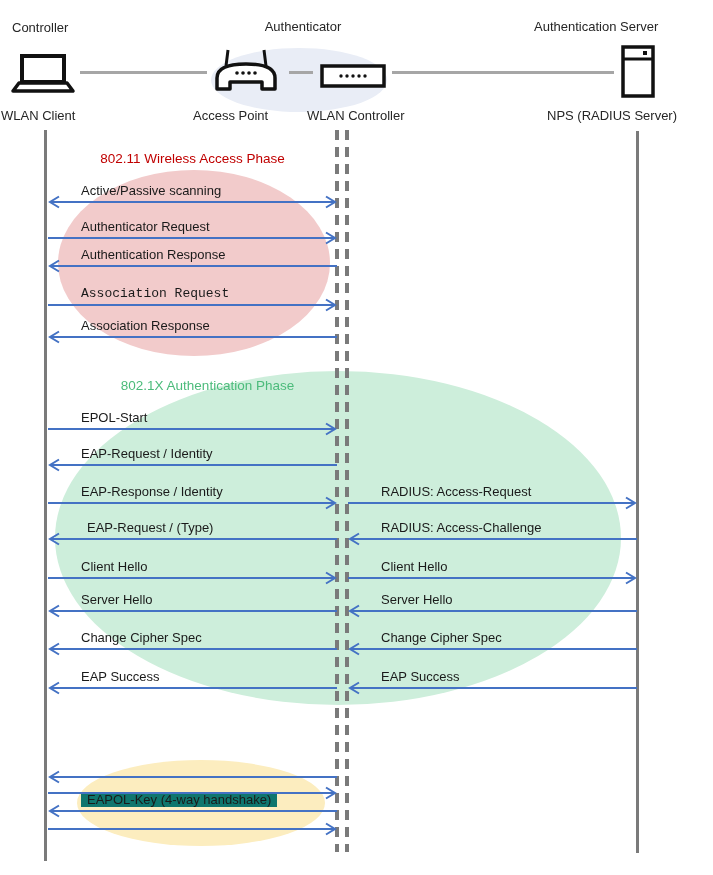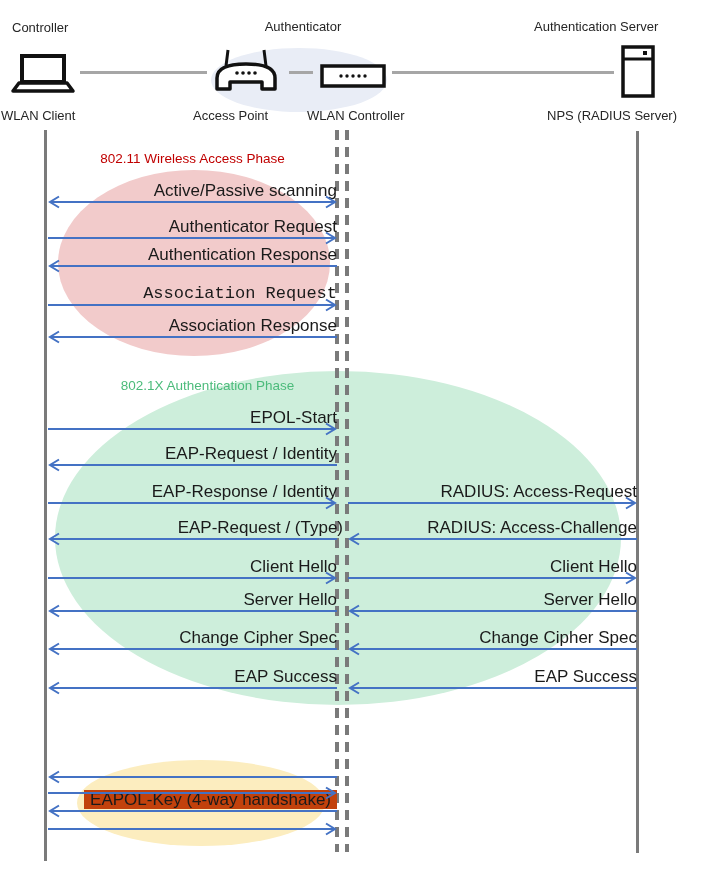--- a/index.html
+++ b/index.html
@@ -20,22 +20,22 @@
   #phase2-ellipse{left:55px;top:371px;width:566px;height:334px;background:var(--phase2-fill);}
   #phase3-ellipse{left:77px;top:760px;width:248px;height:86px;background:var(--phase3-fill);}
   .connector{position:absolute;height:3px;background:#a6a6a6;top:71px;z-index:2;}
   .lifeline{position:absolute;width:3px;background:var(--lifeline);z-index:2;}
   .lifeline-dashed{position:absolute;width:4px;top:130px;height:722px;z-index:2;
     background:repeating-linear-gradient(to bottom,var(--lifeline) 0 10px,transparent 10px 17px);}
   .phase-title{position:absolute;font-size:13.5px;line-height:17px;text-align:center;z-index:3;white-space:nowrap;}
   #phase1-title{left:80px;top:150px;width:225px;color:var(--phase1-title);}
   #phase2-title{left:95px;top:377px;width:225px;color:var(--phase2-title);}
   #phase3-title{left:90px;top:723px;width:220px;color:var(--phase3-title);line-height:18px;}
-  .msg-label{position:absolute;font-size:17px;line-height:16px;color:#1a1a1a;text-align:right;z-index:4;white-space:nowrap;}
-  .msg-label.boxed span{background:#c2410c;padding:0 6px;}
+  .msg-label{position:absolute;font-size:13px;line-height:16px;color:#1a1a1a;text-align:left;z-index:4;white-space:nowrap;margin-left:33px;}
+  .msg-label.boxed span{background:#0f766e;padding:0 6px;}
   .msg-arrow{position:absolute;z-index:5;overflow:visible;}
   .icon{position:absolute;z-index:2;}
 </style>
 </head>
 <body>
 
 <div id="stage">
 
   <div id="authenticator-ellipse" class="ellipse"></div>
 

